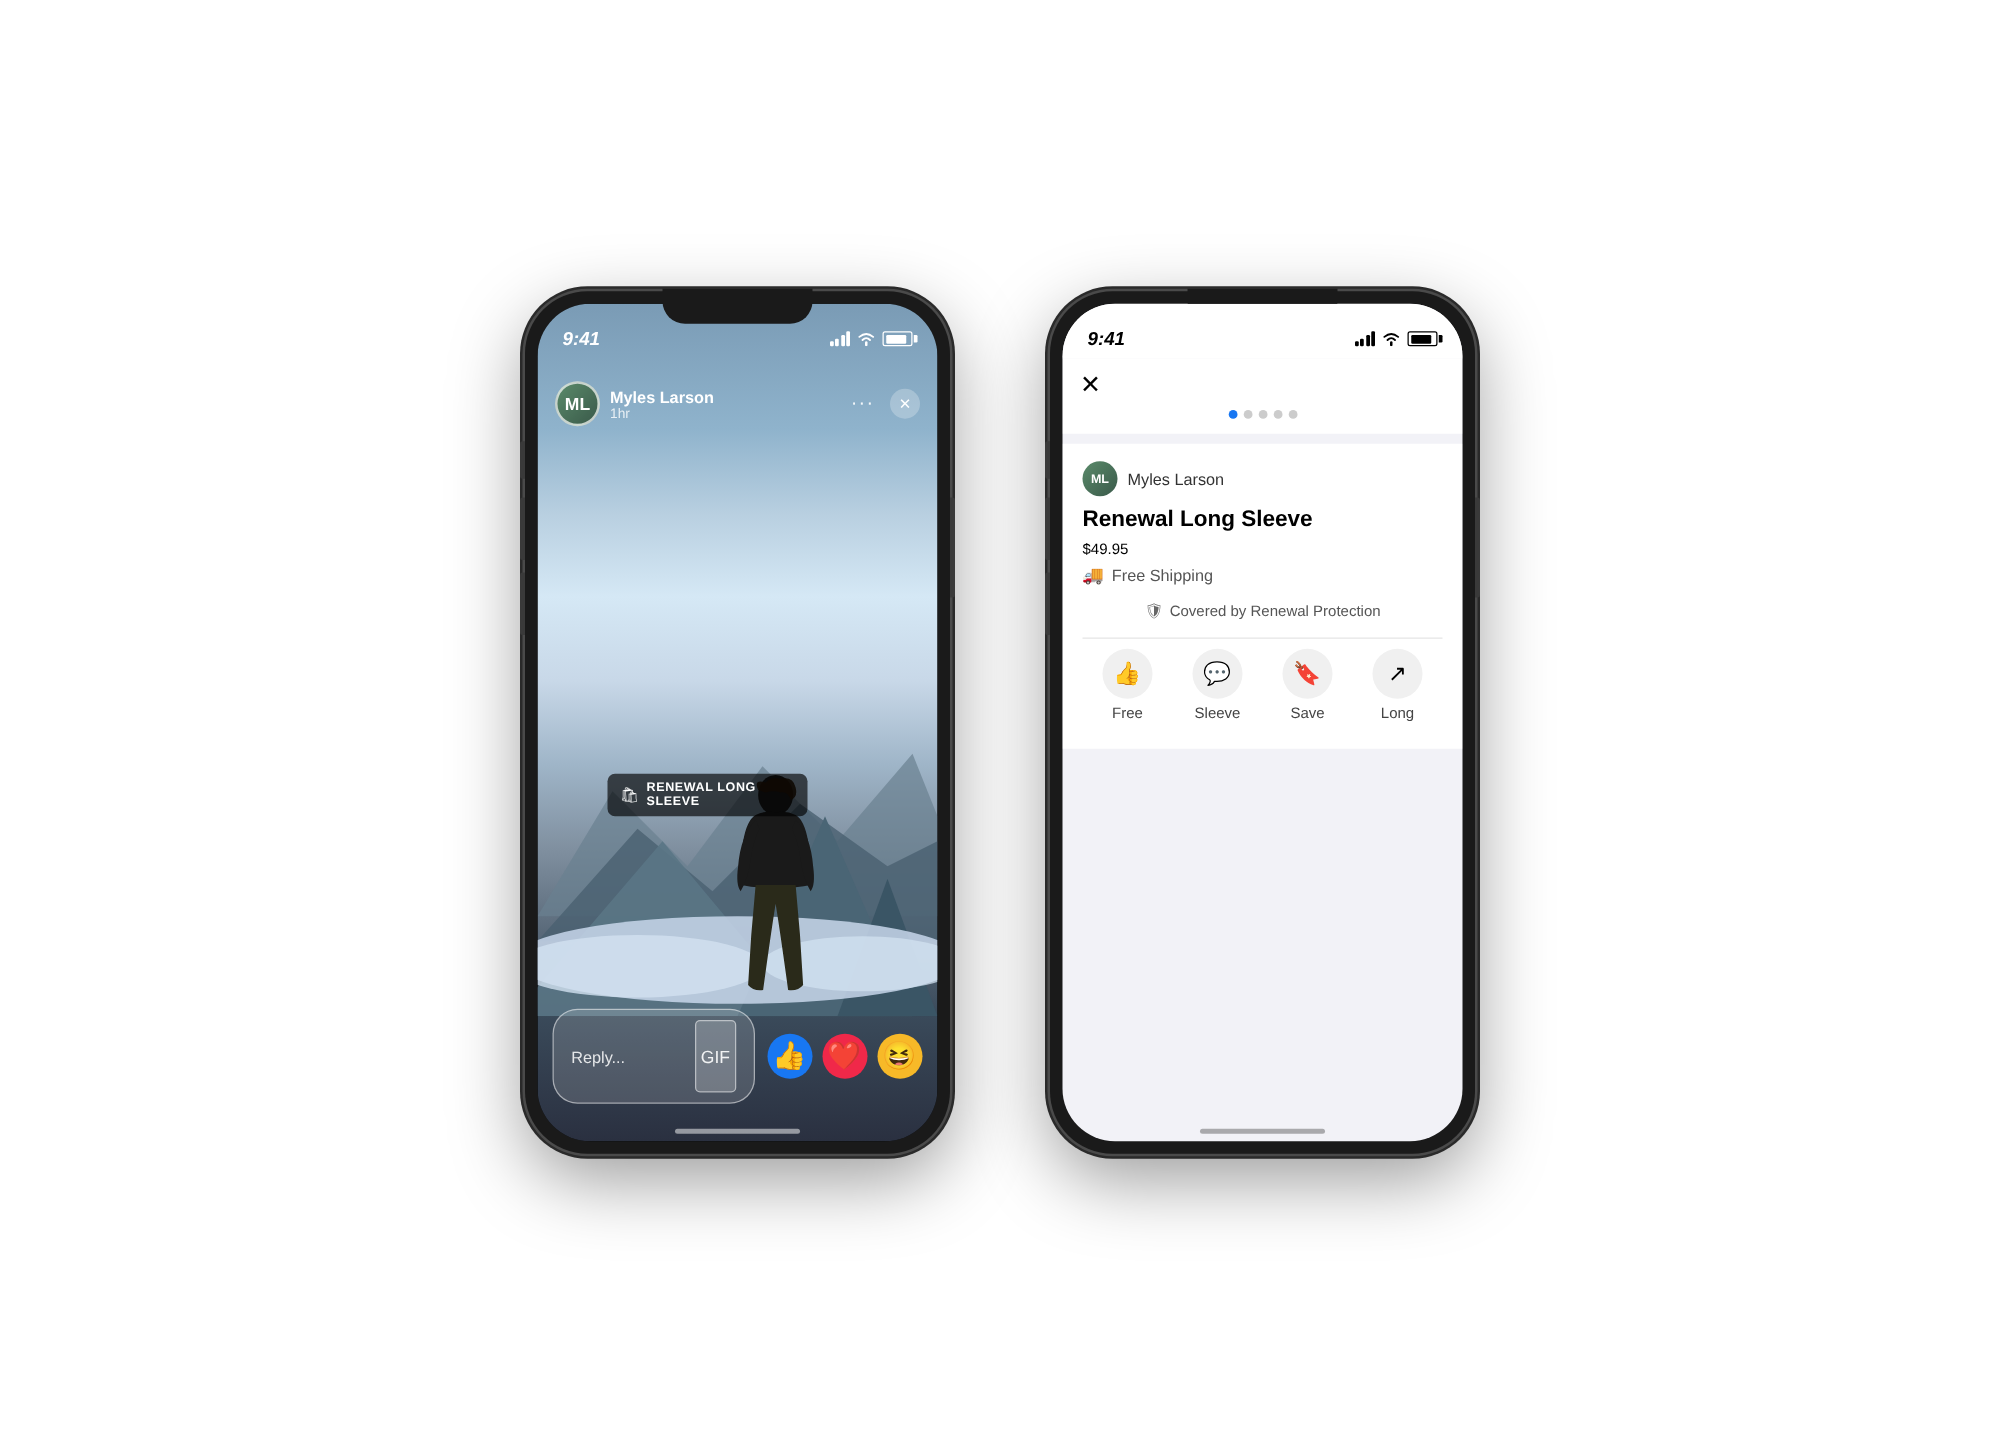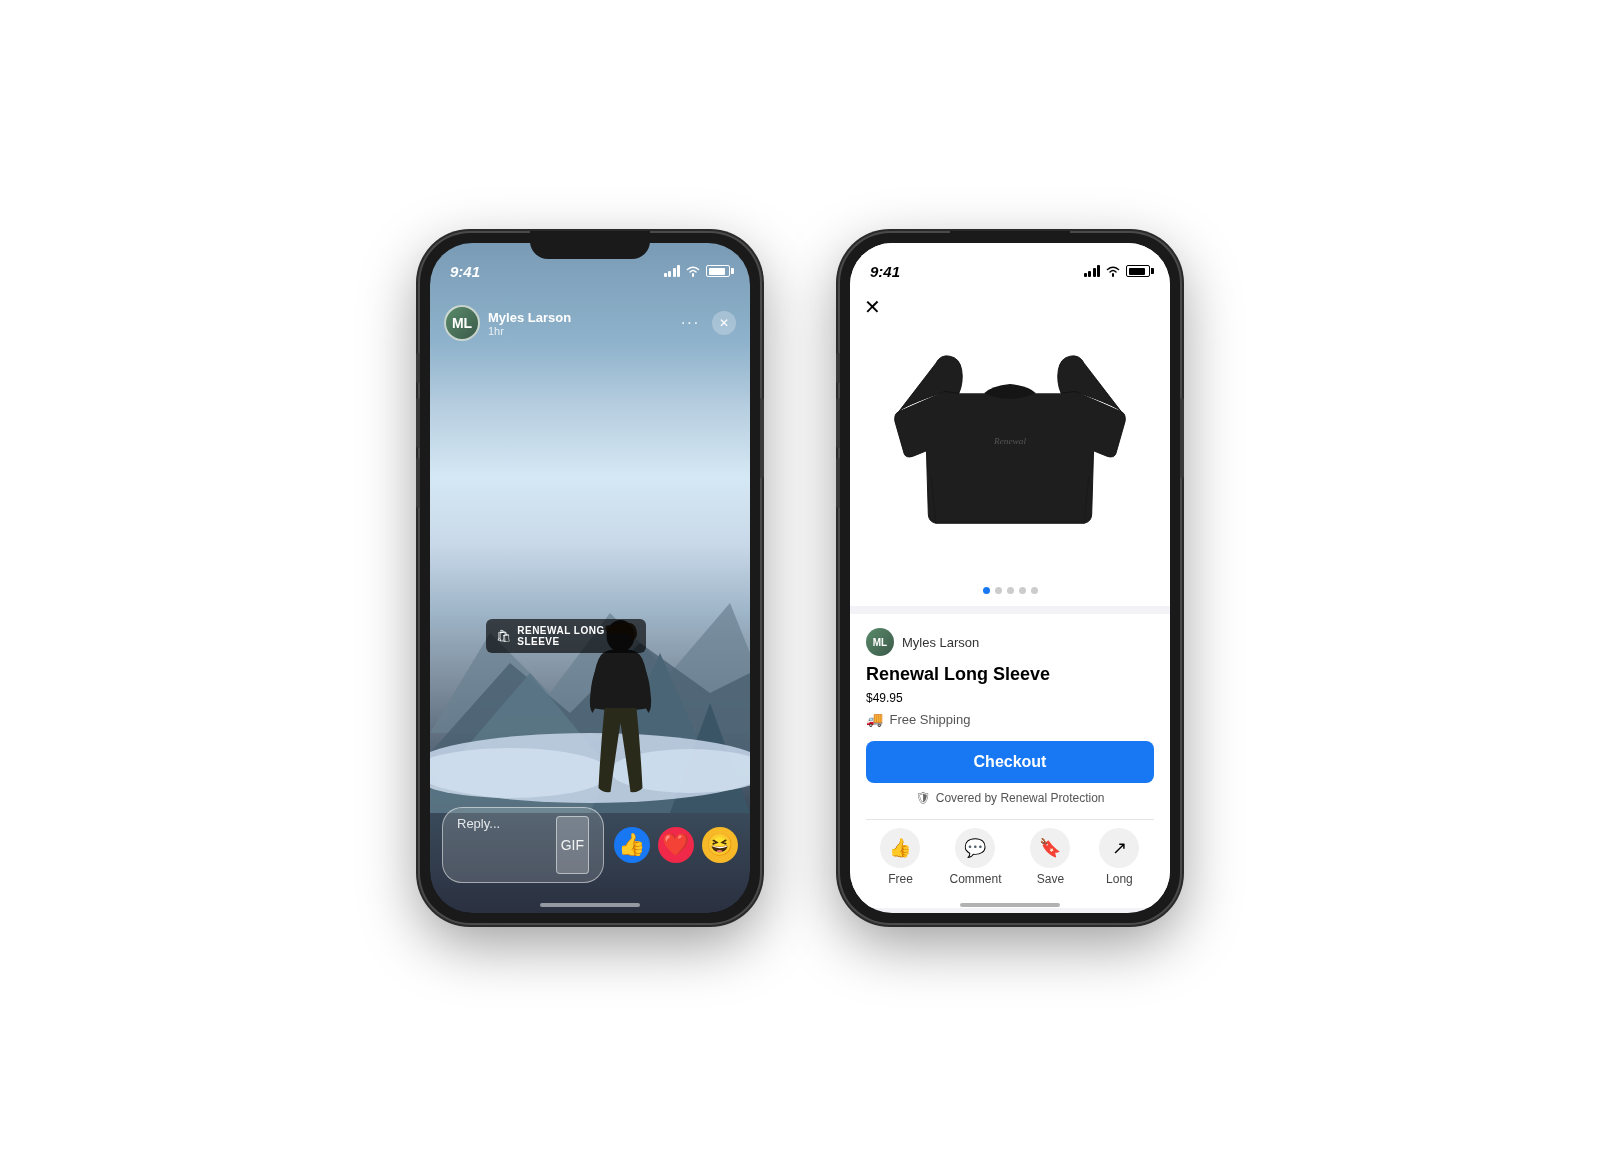--- a/index.html
+++ b/index.html
@@ -288,20 +288,21 @@
       z-index: 10;
     }
 
     .reply-input {
       flex: 1;
       background: rgba(255,255,255,0.15);
       border: 1.5px solid rgba(255,255,255,0.5);
       border-radius: 20px;
       padding: 8px 14px;
       display: flex;
+      align-items: center;
       justify-content: space-between;
     }
 
     .reply-input .placeholder {
       font-size: 13px;
       color: rgba(255,255,255,0.85);
     }
 
     .gif-badge {
       background: rgba(255,255,255,0.2);
@@ -662,37 +663,20 @@
         </div>
       </div>
     </div>
 
     <div class="product-content">
 
       <div style="background:#fff;padding:8px 14px 0;">
         <span class="close-x" style="position:relative;top:0;left:0;font-size:20px;display:block;">✕</span>
       </div>
 
-      <div class="product-img-container" style="background:#fff;margin-top:0;height:260px;">
-        <svg viewBox="0 0 280 240" xmlns="http://www.w3.org/2000/svg" width="260" height="230">
-
-          <path d="M85,60 Q80,55 70,58 L20,80 Q15,82 16,90 L26,125 Q28,130 35,128 L50,122 L52,190 Q52,198 60,200 L220,200 Q228,198 228,190 L230,122 L245,128 Q252,130 254,125 L264,90 Q265,82 260,80 L210,58 Q200,55 195,60" fill="#1e1e1e" stroke="#111" stroke-width="1"></path>
-
-          <path d="M85,60 Q90,48 88,35 Q86,22 75,20 Q65,18 60,28 L20,80 Q24,74 70,58 Z" fill="#1e1e1e" stroke="#111" stroke-width="1"></path>
-
-          <path d="M195,60 Q190,48 192,35 Q194,22 205,20 Q215,18 220,28 L260,80 Q256,74 210,58 Z" fill="#1e1e1e" stroke="#111" stroke-width="1"></path>
-
-          <path d="M112,60 Q140,72 168,60 Q160,52 140,50 Q120,52 112,60 Z" fill="#151515"></path>
-
-          <text x="140" y="115" text-anchor="middle" fill="#555" font-size="10" font-style="italic" font-family="Georgia, serif">Renewal</text>
-
-          <path d="M60,200 Q58,175 55,150" stroke="#151515" stroke-width="1" fill="none" opacity="0.5"></path>
-          <path d="M220,200 Q222,175 225,150" stroke="#151515" stroke-width="1" fill="none" opacity="0.5"></path>
-        </svg>
-      </div>
 
       <div class="pagination-dots">
         <div class="dot active"></div>
         <div class="dot"></div>
         <div class="dot"></div>
         <div class="dot"></div>
         <div class="dot"></div>
       </div>
 
       <div class="product-info">
@@ -702,36 +686,35 @@
         </div>
 
         <div class="product-title">Renewal Long Sleeve</div>
         <div class="product-price">$49.95</div>
 
         <div class="shipping-row">
           <span class="truck-icon">🚚</span>
           <span class="shipping-text">Free Shipping</span>
         </div>
 
-        <button class="checkout-btn">Checkout</button>
 
         <div class="protection-row">
           <span class="shield-icon">🛡</span>
           <span class="protection-text">Covered by Renewal Protection</span>
         </div>
 
         
         <div class="action-buttons">
           <div class="action-btn">
             <div class="action-btn-icon">👍</div>
             <span class="action-btn-label">Free</span>
           </div>
           <div class="action-btn">
             <div class="action-btn-icon">💬</div>
-            <span class="action-btn-label">Comment</span>
+            <span class="action-btn-label">Sleeve</span>
           </div>
           <div class="action-btn">
             <div class="action-btn-icon">🔖</div>
             <span class="action-btn-label">Save</span>
           </div>
           <div class="action-btn">
             <div class="action-btn-icon">↗</div>
             <span class="action-btn-label">Long</span>
           </div>
         </div>

